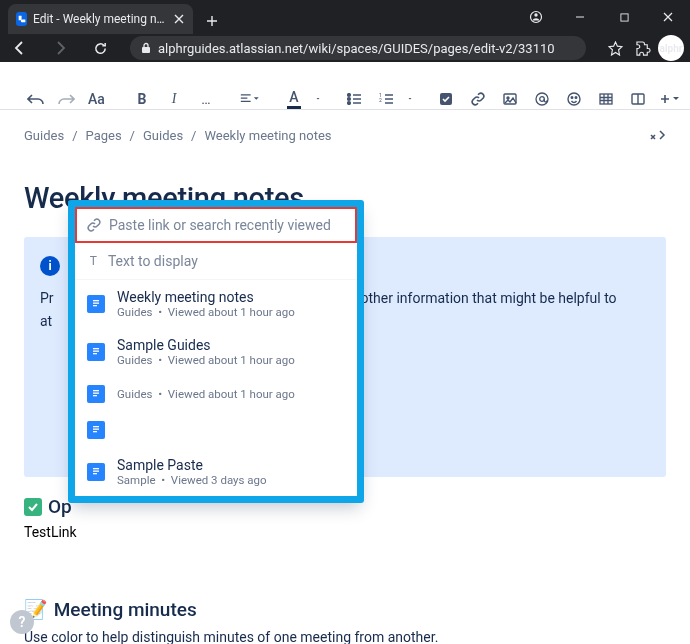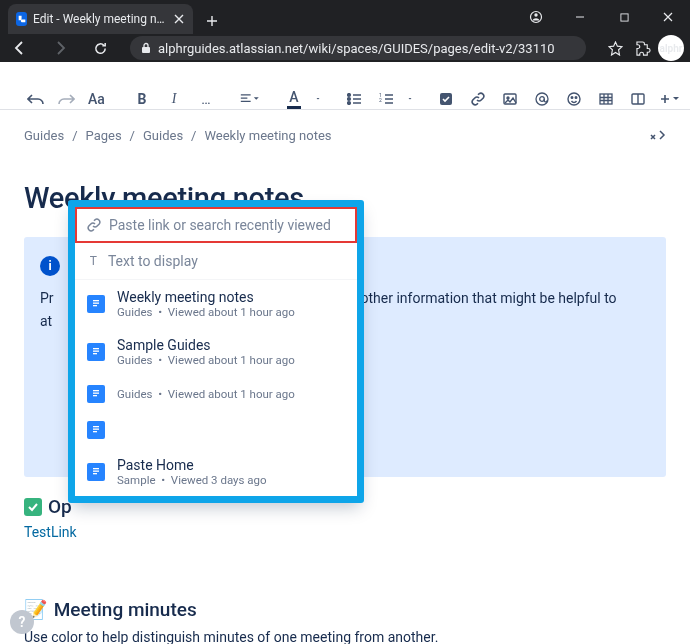--- a/index.html
+++ b/index.html
@@ -40,21 +40,21 @@
 
 .page-title { font-size:29px; font-weight:500; color:#172b4d; margin-top: 38px; letter-spacing:-0.3px; }
 
 .panel { background:#deebff; border-radius:3px; padding: 14px 16px; margin-top: 22px; color:#172b4d; font-size:14px; line-height:1.6; position:relative; }
 .panel-icon { width:20px; height:20px; background:#0052cc; border-radius:50%; display:inline-flex; align-items:center; justify-content:center; color:#fff; font-size:12px; font-weight:700; margin-right:8px; vertical-align:middle; }
 .panel-title { font-size:19px; font-weight:500; color:#172b4d; margin-bottom:6px; display:flex; align-items:center; }
 .panel ul { margin: 8px 0 0 28px; padding-left:16px; }
 .panel ul li { margin: 16px 0; color:#172b4d; }
 
 .section-head { display:flex; align-items:center; gap:6px; font-size:19px; font-weight:500; color:#172b4d; margin-top:18px; }
-.link-text { color:#0369a1; font-size:14px; margin-top:6px; }
+.link-text { color:#000000; font-size:14px; margin-top:6px; }
 .section-p { color:#172b4d; font-size:14px; margin-top:8px; }
 
 .help-btn { position:fixed; bottom:10px; left:10px; width:24px; height:24px; border-radius:50%; background:#c1c7d0; color:#fff; display:flex; align-items:center; justify-content:center; font-size:14px; font-weight:600; }
 
 
 .link-popover { position:absolute; left:68px; top:200px; width:296px; background:#fff; border:7px solid #0ea5e9; border-radius:3px; box-shadow:0 8px 16px -4px rgba(9,30,66,0.25); z-index:100; }
 .link-field { display:flex; align-items:center; padding: 10px 12px; gap:8px; }
 .link-field.hl { outline: 2px solid #e53935; outline-offset:-2px; }
 .link-field input { border:none; outline:none; font-size:14px; color:#172b4d; width:100%; }
 .link-field input::placeholder { color:#7a869a; }
@@ -411,20 +411,20 @@
       <div class="recent-item">
     <span class="recent-icon">
       <svg width="10" height="12" viewBox="0 0 10 12" fill="#fff">
             <rect width="10" height="12" rx="1" fill="none"></rect>
             <rect x="2" y="2" width="6" height="1.3"></rect>
             <rect x="2" y="4.5" width="6" height="1.3"></rect>
             <rect x="2" y="7" width="4" height="1.3"></rect>
           </svg>
     </span>
     <span class="recent-text">
-      <span class="recent-title">Paste Home</span>
+      <span class="recent-title">Sample Paste</span>
       <span class="recent-meta">Sample &nbsp;•&nbsp; Viewed 3 days ago</span>
     </span>
       </div>
     </div>
 </div>
 
 <div class="help-btn">?</div>
 
 </body></html>

